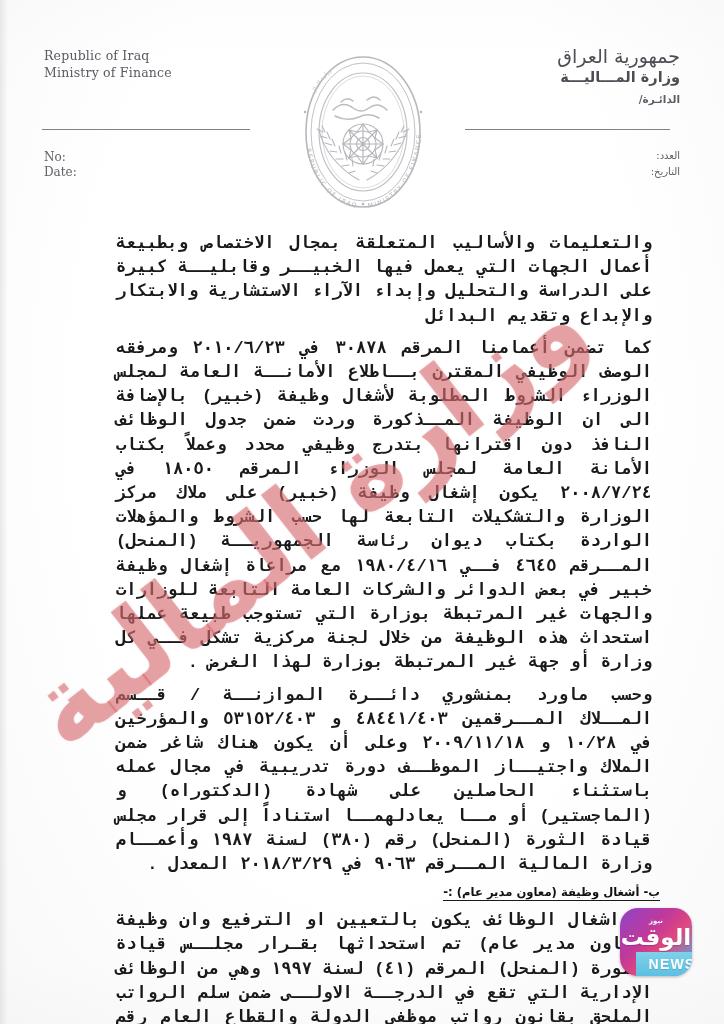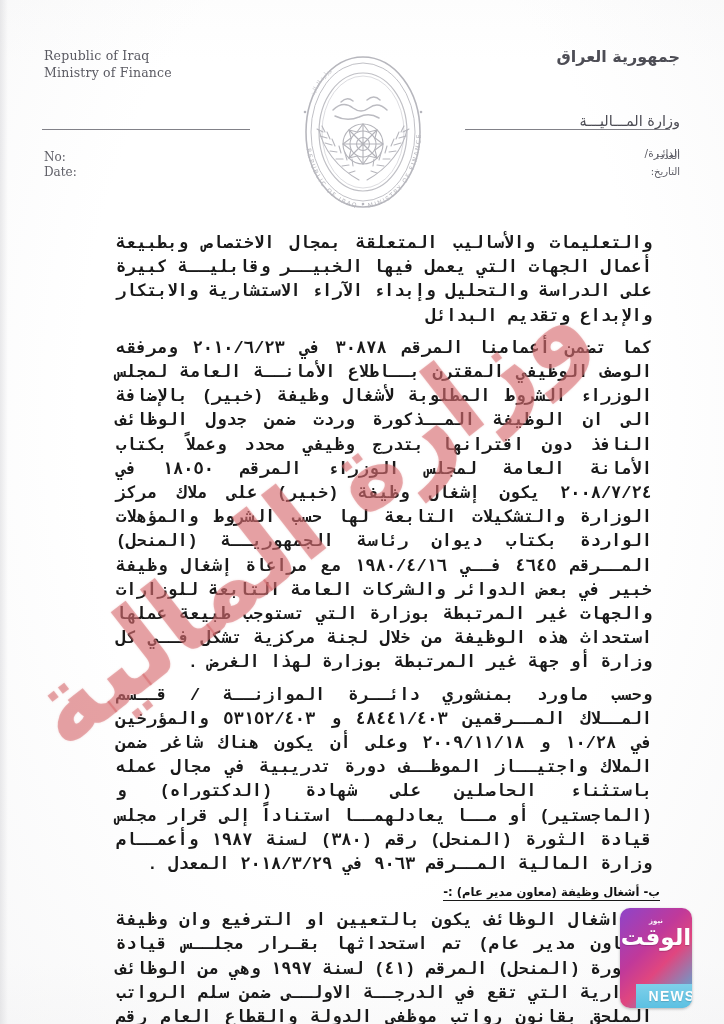--- a/index.html
+++ b/index.html
@@ -58,27 +58,27 @@
     font-family:"DejaVu Serif","Liberation Serif",serif;
     font-size:12px;line-height:15px;
   }
 
   .hdr-right{
     position:absolute;right:44px;top:46px;
     text-align:right;direction:rtl;
     color:#4d4d55;
   }
   .hdr-right .l1{
-    font-size:16px;font-weight:700;line-height:21px;letter-spacing:.4px;
+    font-size:19px;font-weight:400;line-height:21px;letter-spacing:.4px;
   }
   .hdr-right .l2{
-    font-size:14.5px;font-weight:400;line-height:21px;letter-spacing:.4px;margin-top:44px;
+    font-size:14.5px;font-weight:700;line-height:21px;letter-spacing:.4px;
   }
   .hdr-right .l3{
-    font-size:10.5px;font-weight:400;line-height:19px;margin-top:12px;color:#5d5d66;
+    font-size:10.5px;font-weight:700;line-height:19px;margin-top:2px;color:#5d5d66;
   }
   .hdr-right-meta{
     position:absolute;right:44px;top:148px;
     text-align:right;direction:rtl;color:#5a5a63;
     font-size:10px;line-height:16px;
   }
 
   
   .emblem{
     position:absolute;left:289px;top:52px;width:148px;height:160px;
@@ -131,21 +131,21 @@
   }
   .sec-head span.u{
     border-bottom:1.4px solid #1a1a1a;
     padding-bottom:1px;
     display:inline-block;
   }
 
   
   .news-badge{
     position:absolute;left:620px;top:908px;
-    width:72px;height:100px;border-radius:10px;
+    width:72px;height:68px;border-radius:18px;
     background:linear-gradient(135deg,#8e44c9 0%,#c0399a 38%,#e0467f 58%,#5aa9d6 92%);
     box-shadow:0 1px 3px rgba(0,0,0,.28);
     overflow:hidden;
     z-index:8;
   }
   .news-badge .wordmark{
     position:absolute;left:0;top:8px;width:72px;height:42px;
     display:flex;align-items:center;justify-content:center;
     direction:rtl;
     color:#ffffff;

